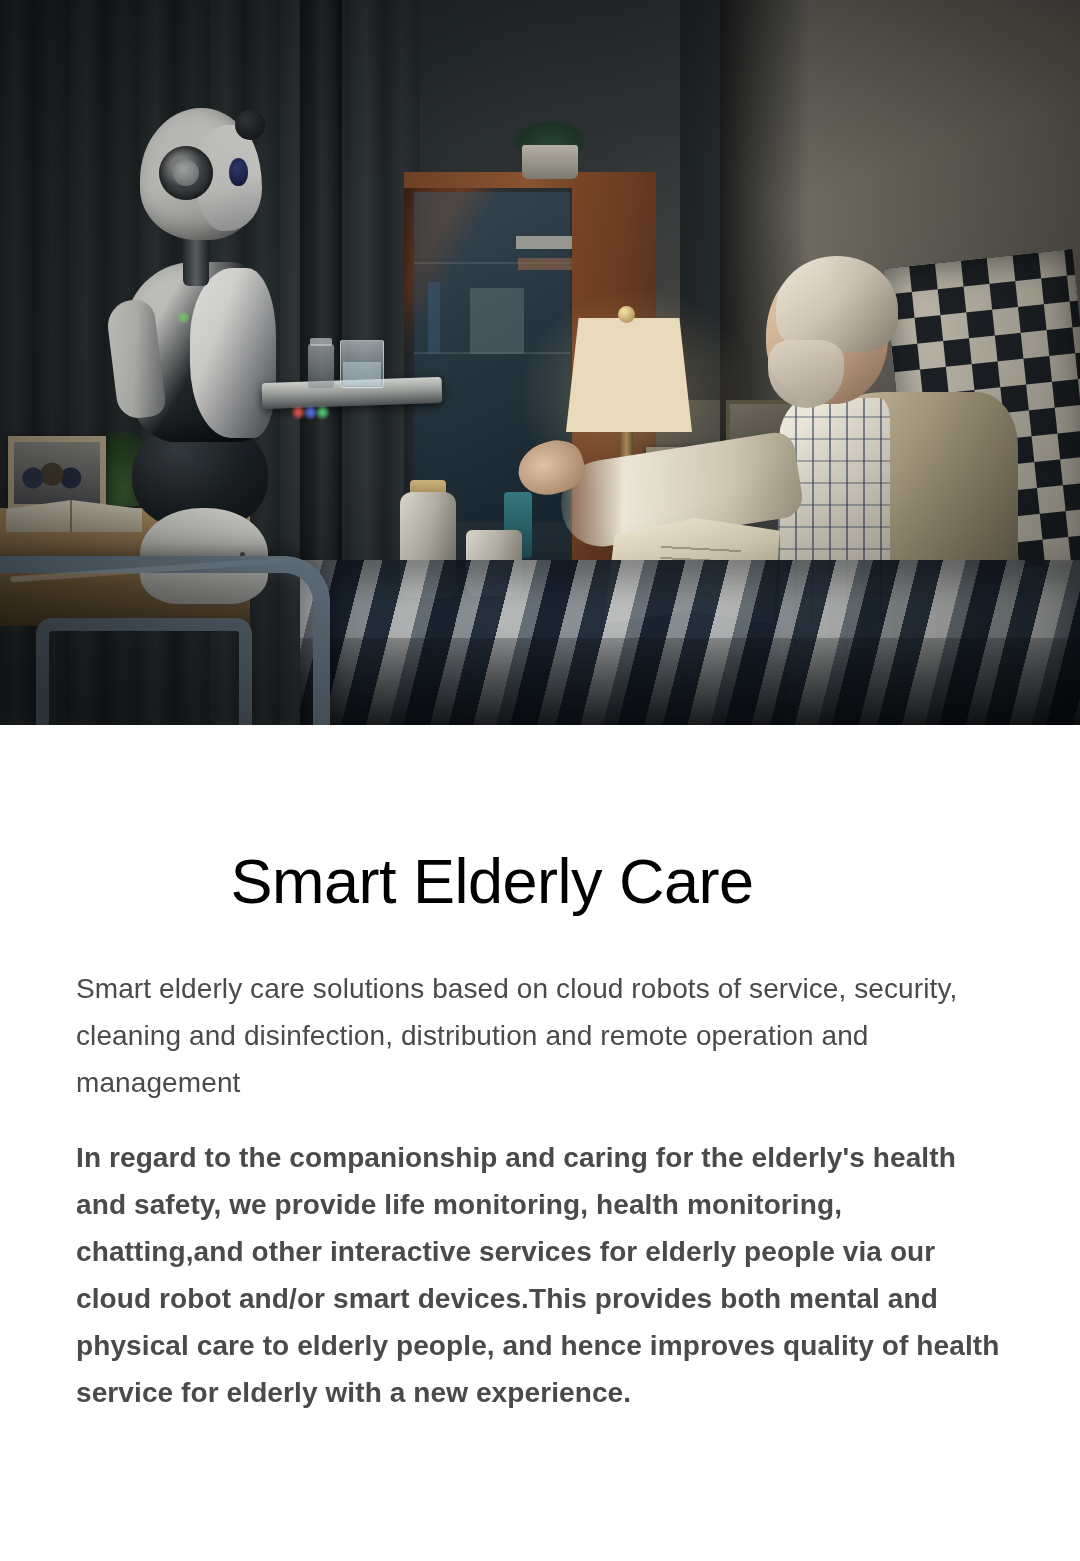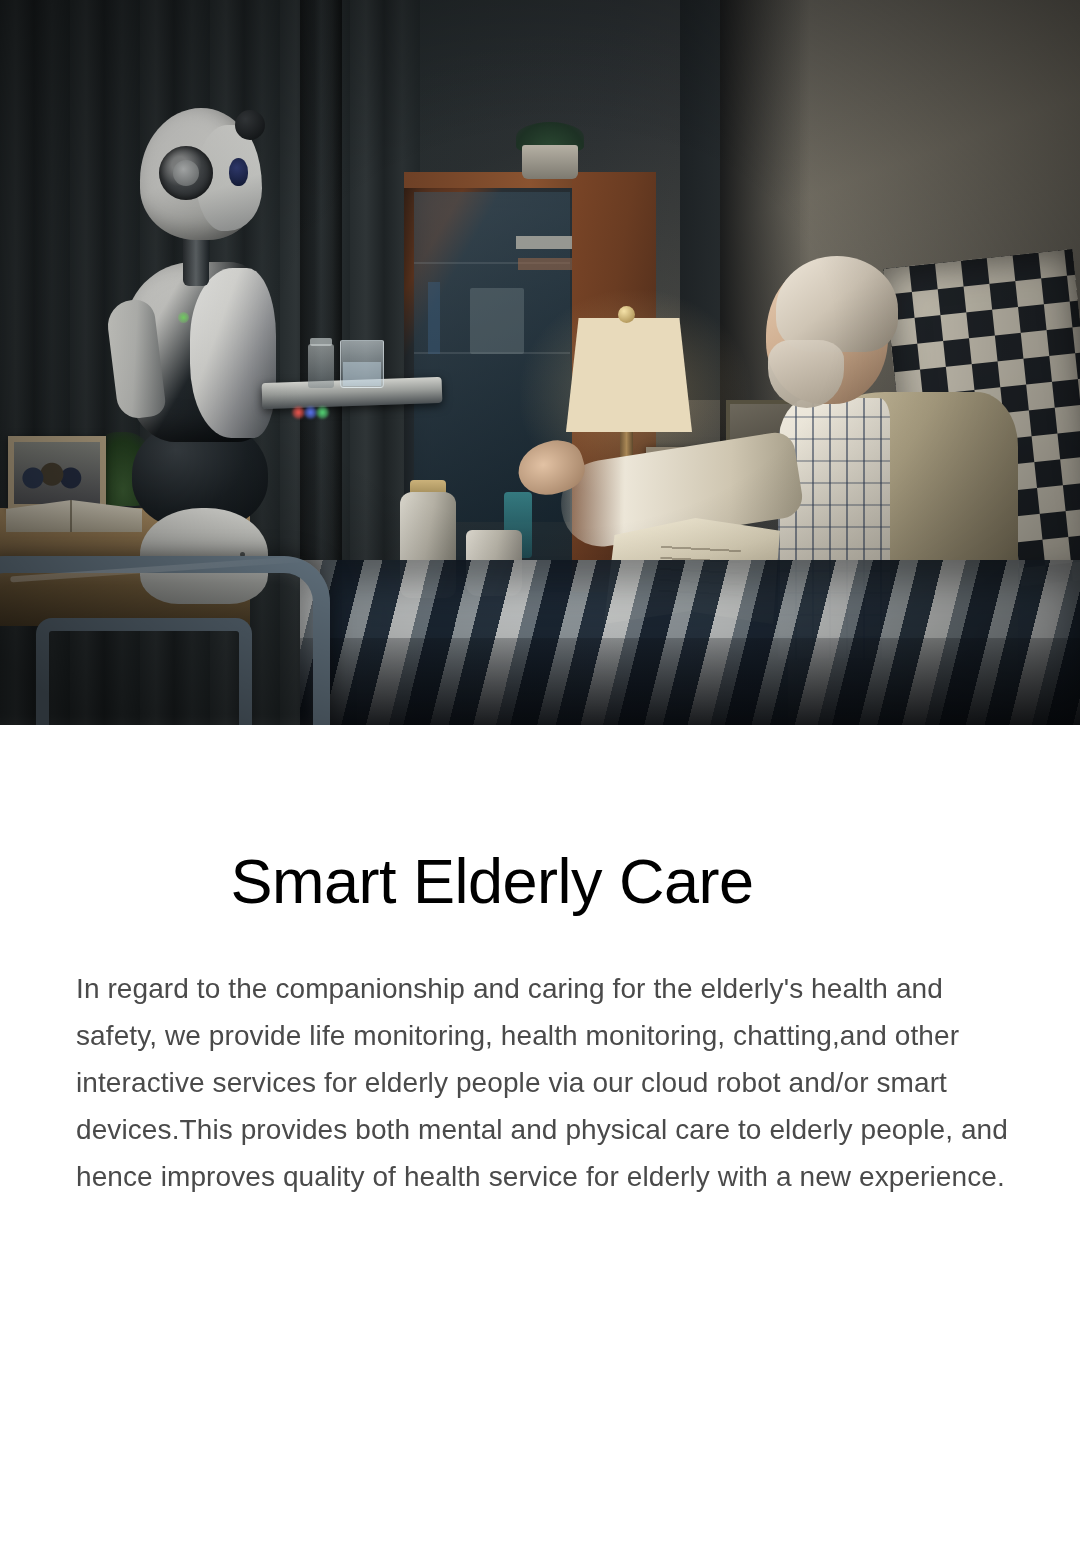--- a/index.html
+++ b/index.html
@@ -581,21 +581,21 @@
     width: 936px;
   }
 
   .para {
     font-size: 28px;
     line-height: 47px;
     color: #4a4a4a;
     margin-bottom: 28px;
     letter-spacing: .1px;
   }
-  .para:last-child { margin-bottom: 0; }
+  .para:last-child { margin-bottom: 0; font-weight: bold; }
 </style>
 </head>
 <body>
 
 <div class="page">
 
   <div class="hero">
     <div class="scene"></div>
 
     <div class="curtain"></div>
@@ -684,18 +684,19 @@
     <div class="rail-hl"></div>
 
     <div class="vignette"></div>
   </div>
 
   <div class="content">
 
     <h1 class="title">Smart Elderly Care</h1>
 
     <div class="body-block">
+      <p class="para">Smart elderly care solutions based on cloud robots of service, security, cleaning and disinfection, distribution and remote operation and management</p>
       <p class="para">In regard to the companionship and caring for the elderly's health and safety, we provide life monitoring, health monitoring, chatting,and other interactive services for elderly people via our cloud robot and/or smart devices.This provides both mental and physical care to elderly people, and hence improves quality of health service for elderly with a new experience.</p>
     </div>
 
   </div>
 
 </div>
 
 </body></html>

